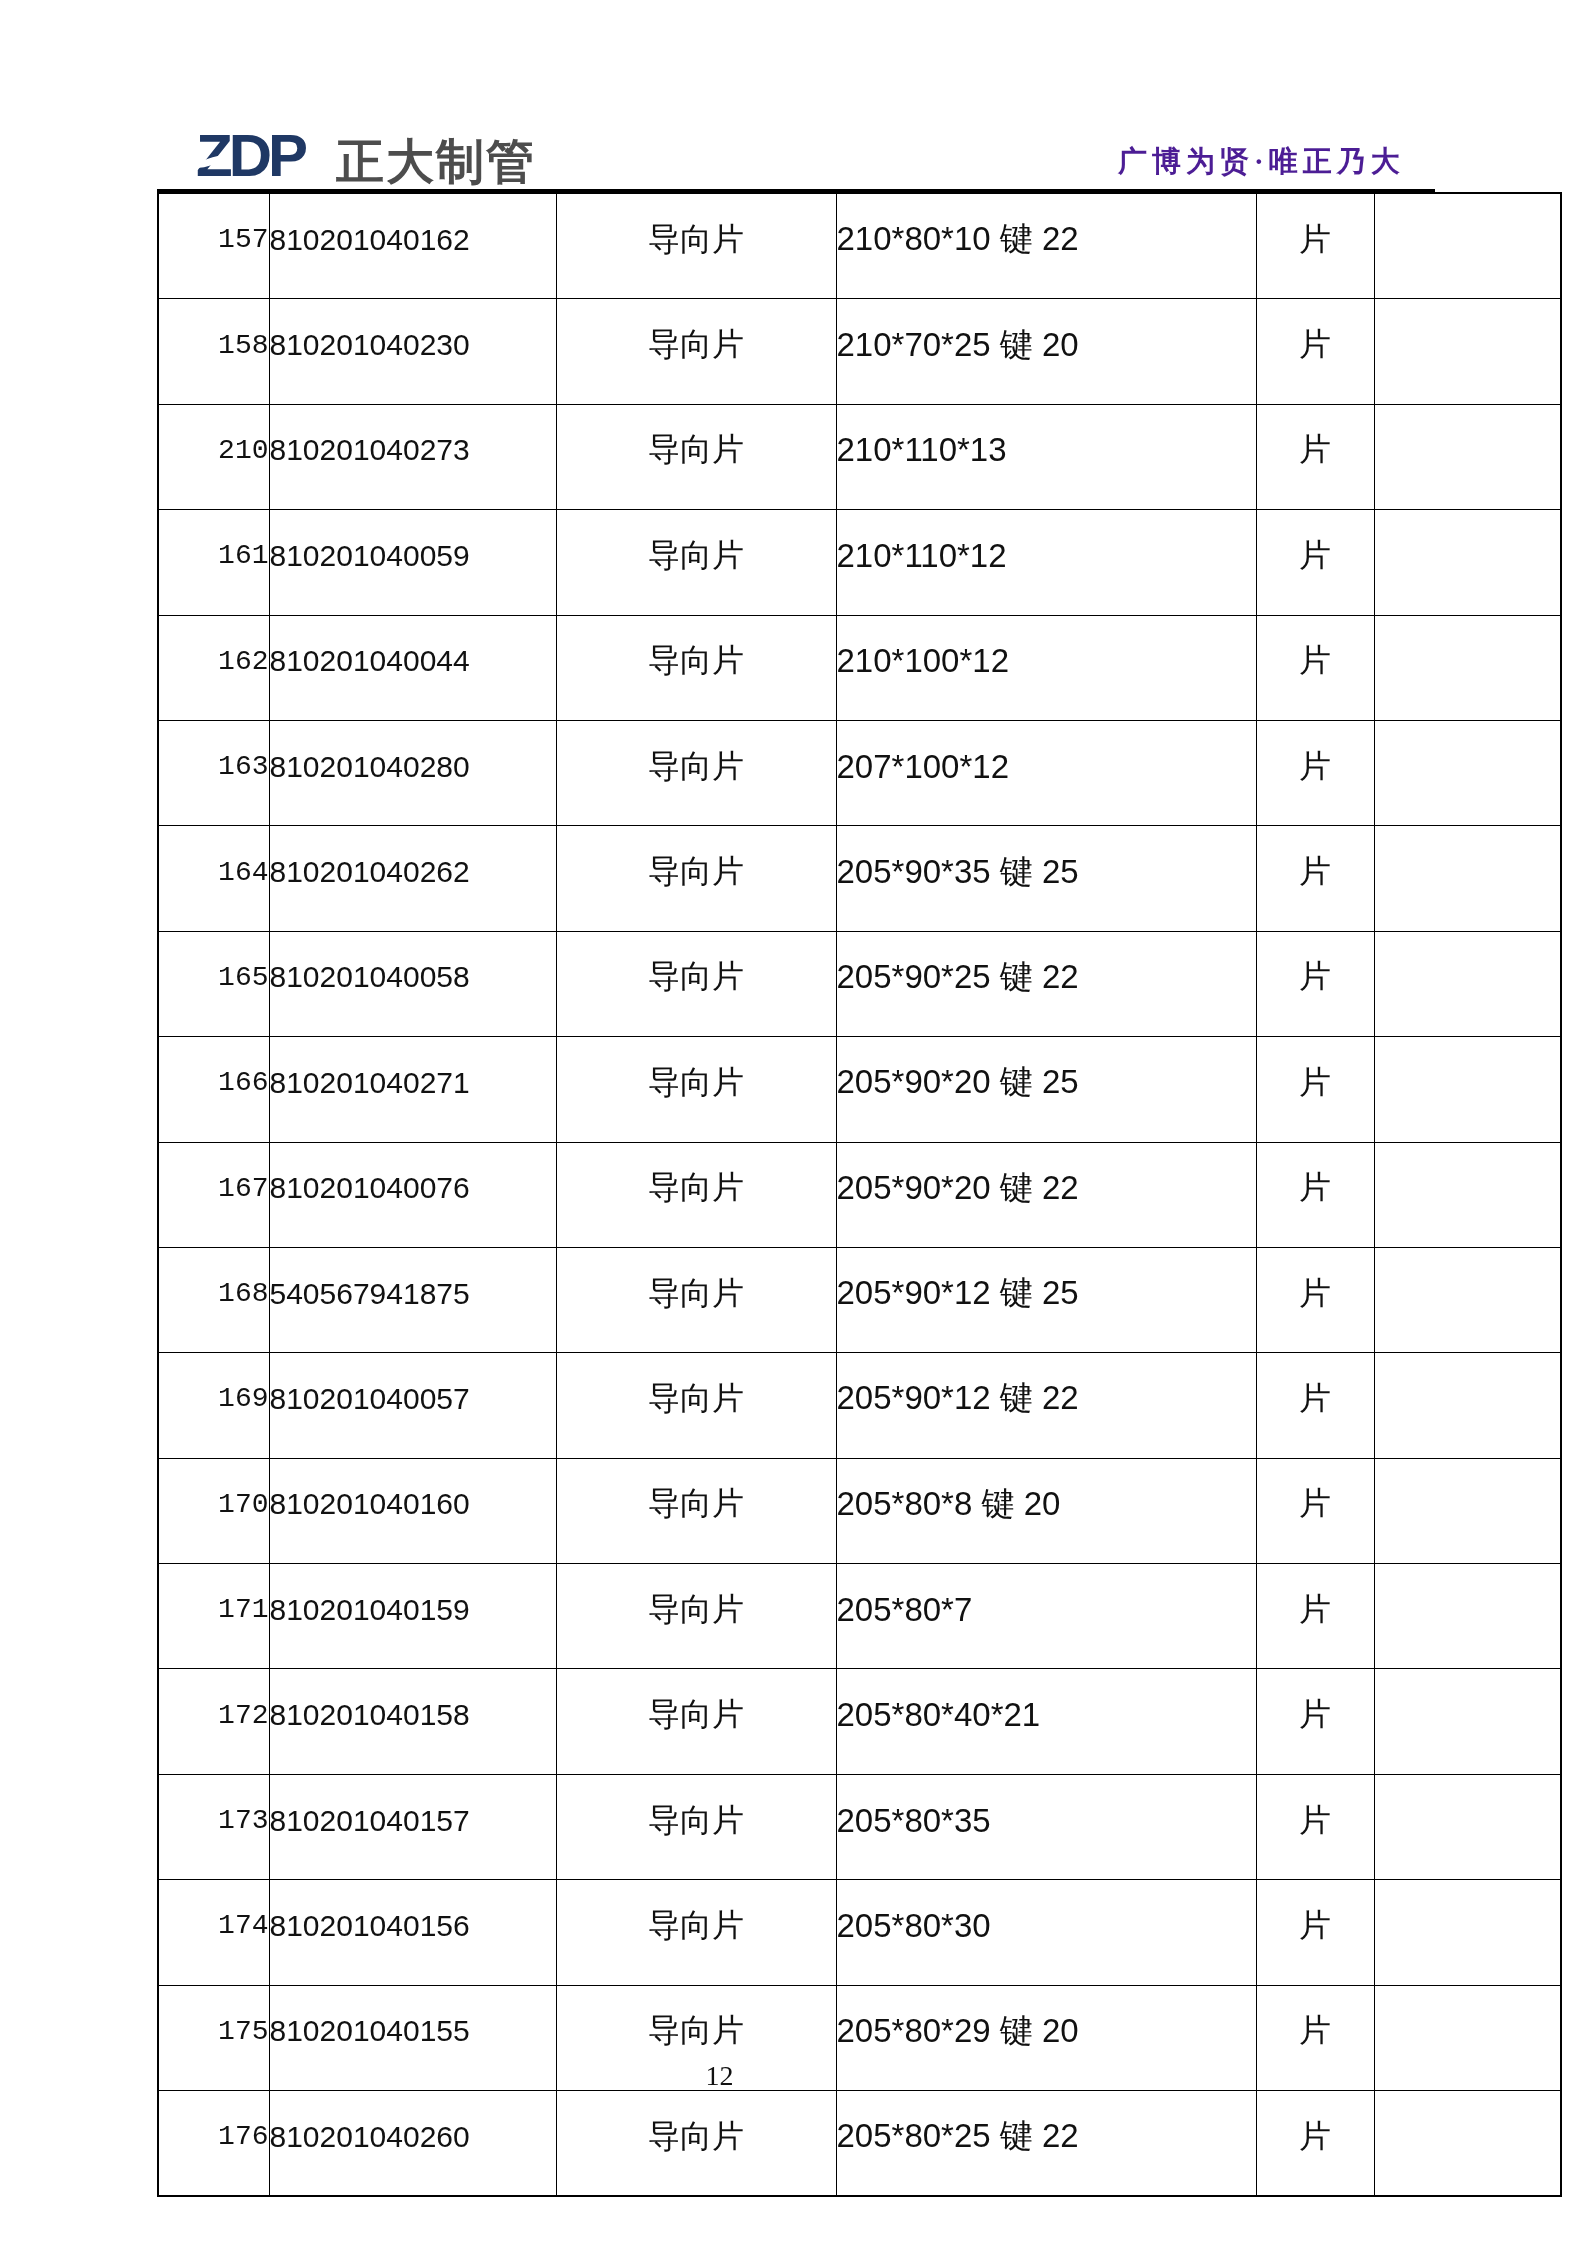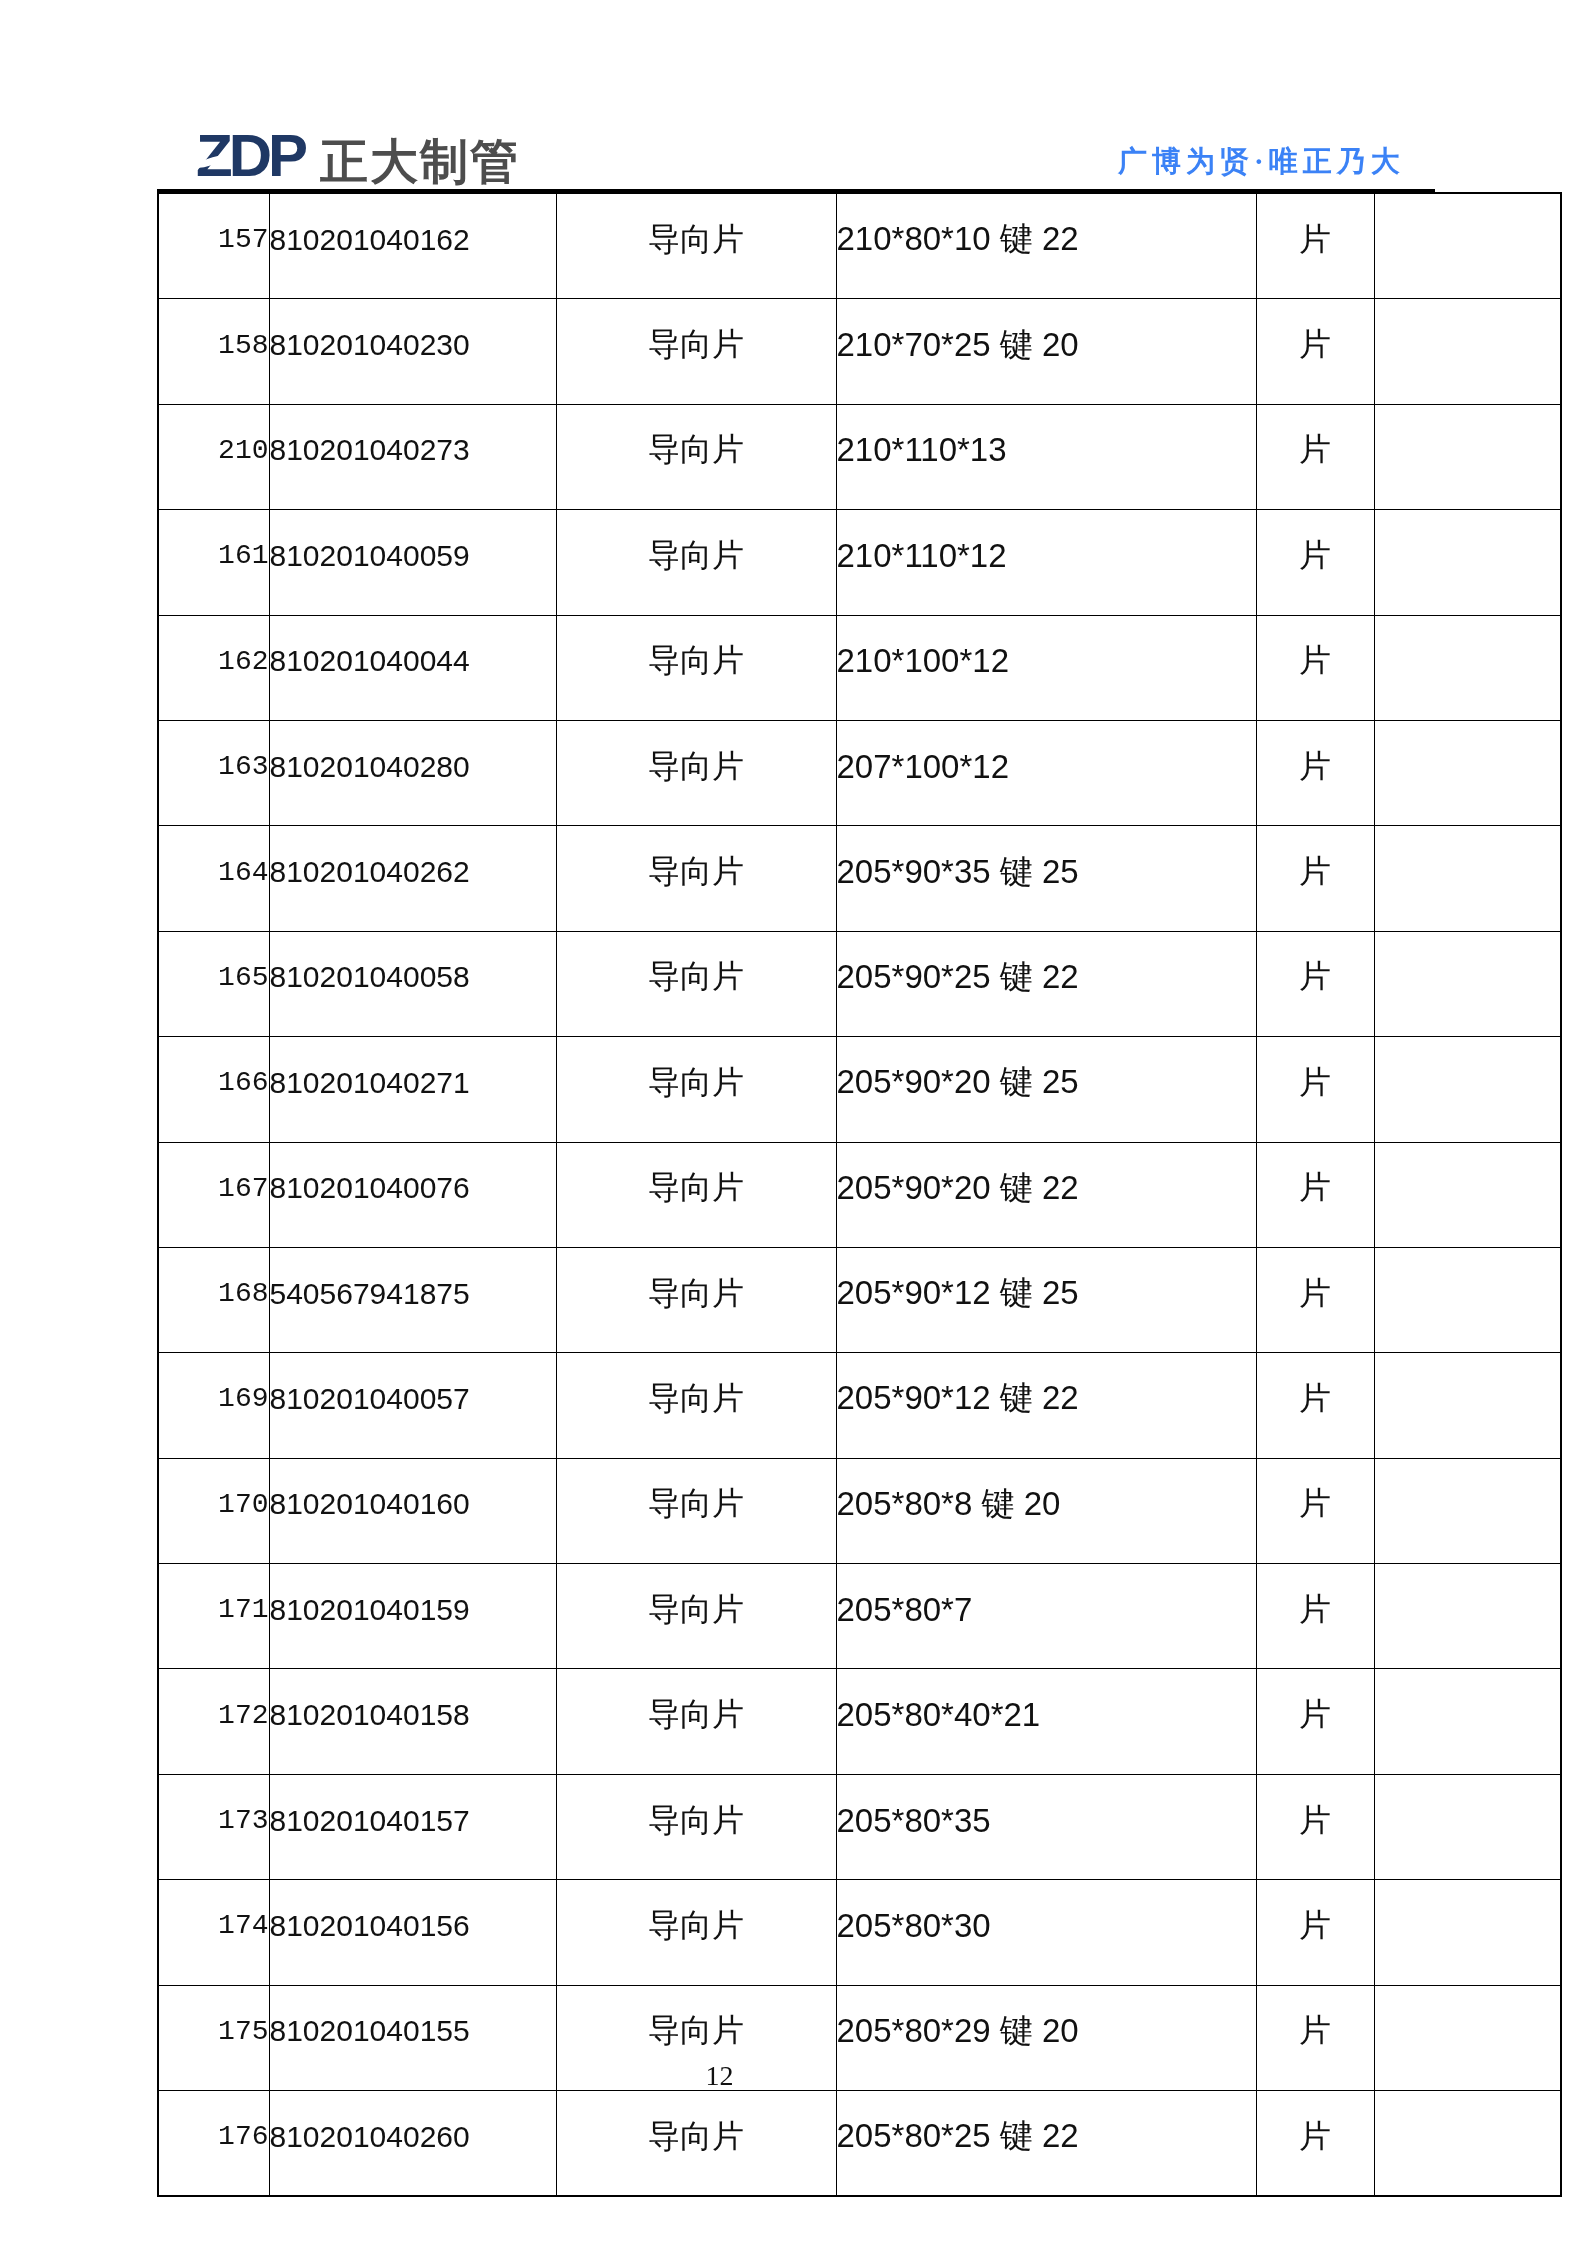--- a/index.html
+++ b/index.html
@@ -2,37 +2,37 @@
 <html><head>
 <meta charset="utf-8">
 <style>
   html,body{margin:0;padding:0;}
   body{
     width:1587px;height:2245px;background:#ffffff;position:relative;
     font-family:"Liberation Sans",sans-serif;color:#111111;overflow:hidden;
   }
 
   
-  .logo{position:absolute;left:196px;top:126px;display:flex;align-items:flex-end;gap:16px;}
+  .logo{position:absolute;left:196px;top:126px;display:flex;align-items:flex-end;gap:32px;}
   .logo-zdp{
     font-family:"Liberation Sans",sans-serif;font-weight:900;font-size:60px;
     line-height:1;color:#1f3864;letter-spacing:-4px;position:relative;
   }
   .logo-zdp::after{ 
     content:"";position:absolute;left:-2px;top:32px;width:34px;height:7px;
     background:#ffffff;transform:rotate(-18deg);border-radius:50%/60%;
   }
   .logo-company{
     font-family:"Liberation Sans",sans-serif;font-weight:700;font-size:48px;
     line-height:1;color:#4d4d4d;letter-spacing:2px;
   }
   .slogan{
     position:absolute;left:1118px;top:142px;
     font-family:"Liberation Serif",serif;font-weight:700;font-size:29px;
-    color:#3b82f6;letter-spacing:5px;white-space:nowrap;
+    color:#4c1d95;letter-spacing:5px;white-space:nowrap;
   }
   .header-rule{
     position:absolute;left:157px;top:189px;width:1278px;height:4px;background:#000000;z-index:3;
   }
 
   
   table.parts{
     position:absolute;left:157px;top:192px;width:1403px;
     border-collapse:collapse;table-layout:fixed;border:2px solid #000;
   }

